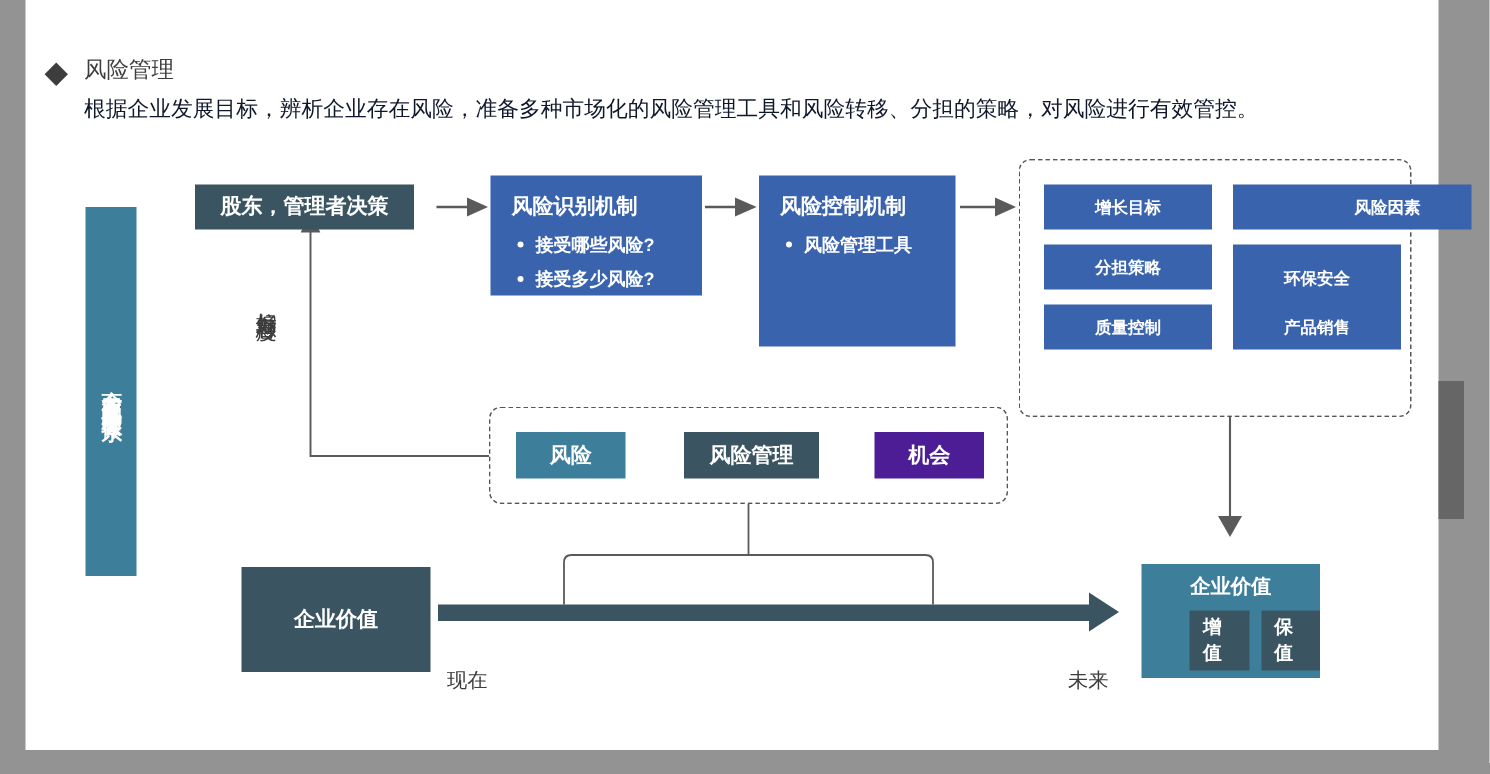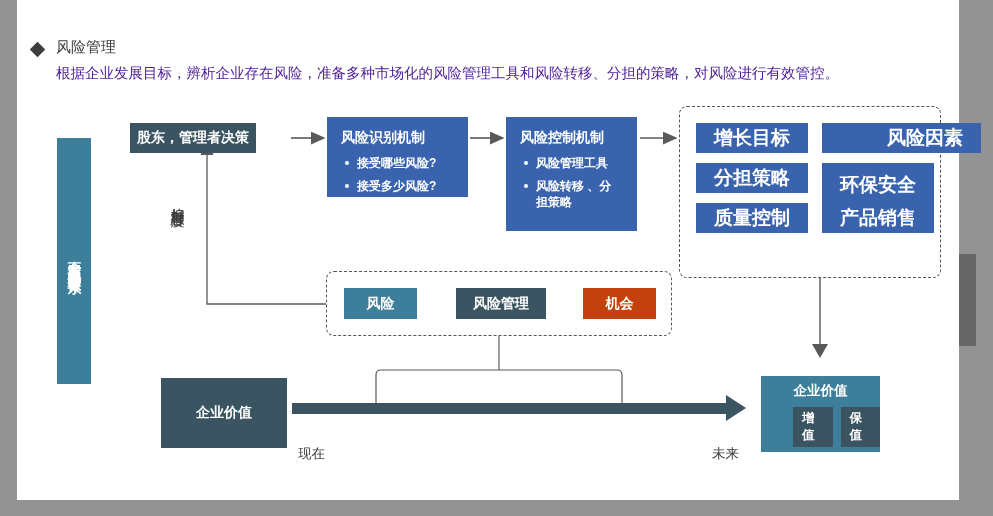--- a/index.html
+++ b/index.html
@@ -27,38 +27,38 @@
 
   
   .hdr{position:absolute;left:32px;top:38px;width:900px;}
   .hdr-row{display:flex;align-items:flex-start;}
   .bullet-diamond{
     width:11px;height:11px;background:#3d3d3d;
     transform:rotate(45deg);margin-top:6px;margin-right:13px;flex:0 0 auto;
   }
   .hdr-title{font-size:15px;color:#3d3d3d;line-height:1.2;}
   .hdr-sub{
-    margin-left:24px;margin-top:8px;font-size:14.5px;color:#4c1d95;line-height:1.35;
+    margin-left:24px;margin-top:8px;font-size:14.5px;color:#0f172a;line-height:1.35;
   }
 
   
   .box{position:absolute;box-sizing:border-box;color:#fff;}
   .box-center{display:flex;align-items:center;justify-content:center;text-align:center;}
 
   
   .spine{
     left:57px;top:138px;width:34px;height:246px;background:#3d7e9a;
     writing-mode:vertical-rl;text-orientation:upright;
     letter-spacing:2px;font-size:13.5px;font-weight:bold;
     display:flex;align-items:center;justify-content:center;
   }
 
   
   .decision{
-    left:130px;top:123px;width:126px;height:30px;background:#3a5561;
+    left:130px;top:123px;width:146px;height:30px;background:#3a5561;
     font-size:14px;font-weight:bold;
   }
 
   
   .proc{background:#3a63ae;padding:12px 14px 10px 14px;}
   .proc-title{font-size:14px;font-weight:bold;margin-bottom:9px;line-height:1.2;}
   .proc ul{margin:0;padding:0 0 0 16px;list-style:none;}
   .proc li{
     position:relative;font-size:12px;font-weight:bold;line-height:1.35;margin-bottom:7px;
   }
@@ -73,21 +73,21 @@
   .dashed{
     position:absolute;box-sizing:border-box;
     border:1.5px dashed #555555;border-radius:8px;background:transparent;
   }
   #grid-dash{left:679px;top:106px;width:262px;height:172px;}
   #mid-dash{left:326px;top:271px;width:346px;height:65px;}
 
   
   .chip{
     position:absolute;background:#3a63ae;color:#fff;
-    font-size:19px;font-weight:bold;
+    font-size:11px;font-weight:bold;
     display:flex;align-items:center;justify-content:center;text-align:center;
   }
 
   
   .tchip{
     position:absolute;color:#fff;font-size:14px;font-weight:bold;
     display:flex;align-items:center;justify-content:center;
   }
 
   
@@ -185,36 +185,35 @@
     <ul>
       <li>接受哪些风险?</li>
       <li>接受多少风险?</li>
     </ul>
   </div>
 
   <div class="box proc" id="proc2">
     <div class="proc-title">风险控制机制</div>
     <ul>
       <li>风险管理工具</li>
-      <li>风险转移 、分担策略</li>
     </ul>
   </div>
 
   <div class="dashed" id="grid-dash"></div>
   <div class="chip" style="left:696px;top:123px;width:112px;height:30px;">增长目标</div>
   <div class="chip" style="left:822px;top:123px;width:112px;height:30px;padding-left:47px;">风险因素</div>
   <div class="chip" style="left:696px;top:163px;width:112px;height:30px;">分担策略</div>
   <div class="chip" style="left:822px;top:163px;width:112px;height:44px;">环保安全</div>
   <div class="chip" style="left:696px;top:203px;width:112px;height:30px;">质量控制</div>
   <div class="chip" style="left:822px;top:203px;width:112px;height:30px;">产品销售</div>
 
   <div class="dashed" id="mid-dash"></div>
   <div class="tchip" style="left:344px;top:288px;width:73px;height:31px;background:#3d7e9a;">风险</div>
   <div class="tchip" style="left:456px;top:288px;width:90px;height:31px;background:#3a5561;">风险管理</div>
-  <div class="tchip" style="left:583px;top:288px;width:73px;height:31px;background:#c2410c;">机会</div>
+  <div class="tchip" style="left:583px;top:288px;width:73px;height:31px;background:#4c1d95;">机会</div>
 
   <div class="box box-center" id="val-now">企业价值</div>
 
   <div class="timeline-bar"></div>
   <div class="timeline-head"></div>
 
   <div class="tl-label" id="tl-now">现在</div>
   <div class="tl-label" id="tl-future">未来</div>
 
   <div class="box" id="val-future">

